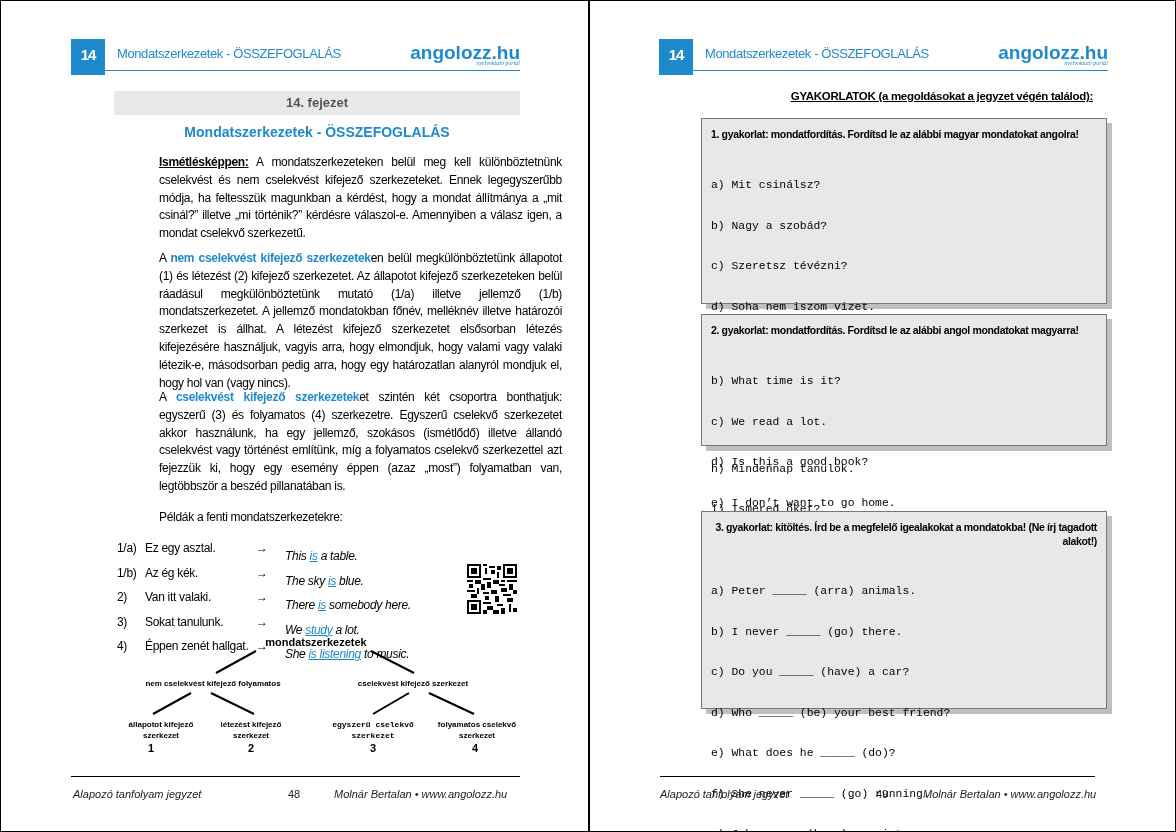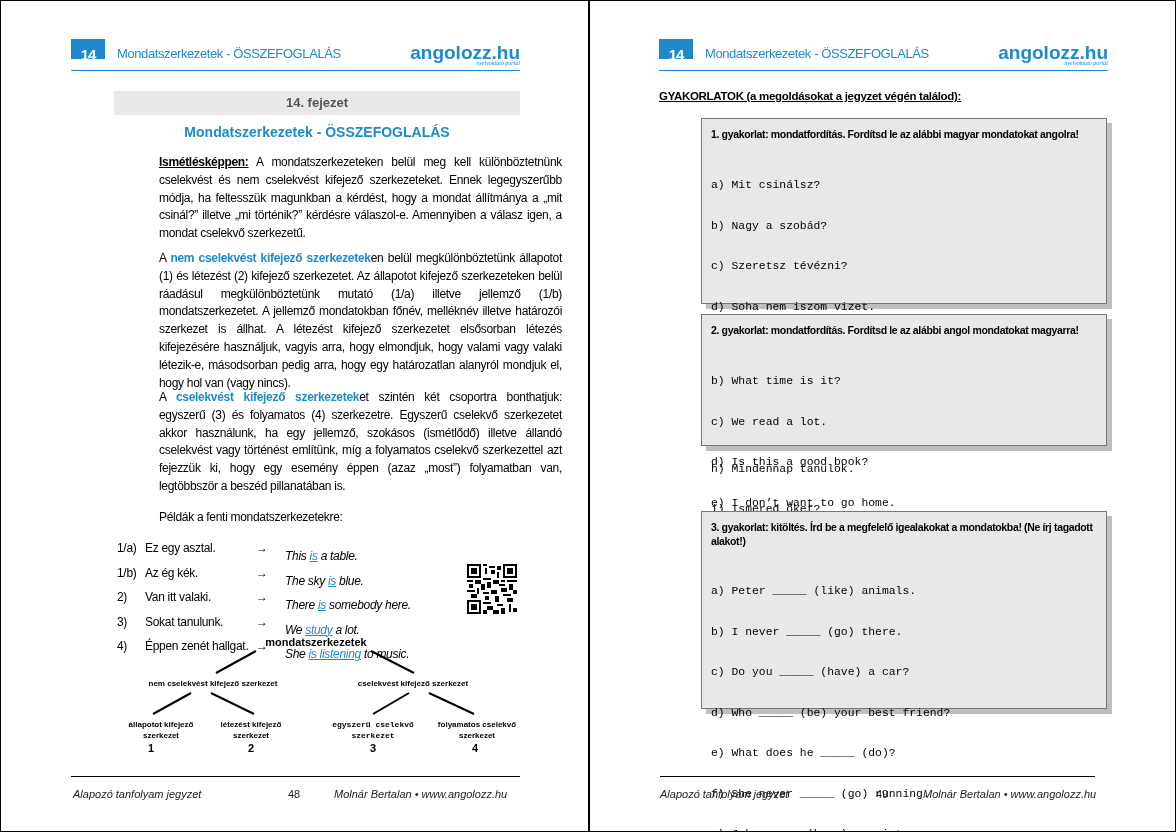--- a/index.html
+++ b/index.html
@@ -5,21 +5,21 @@
   * { box-sizing: border-box; margin: 0; padding: 0; }
   html, body { width: 1176px; height: 832px; background: #ffffff; overflow: hidden; }
   body { position: relative; font-family: "Liberation Sans", sans-serif; color: #000; }
 
   .page { position: absolute; top: 0; height: 832px; background: #fff; }
   #page-left { left: 0; width: 588px; border: 1px solid #000; border-right: none; }
   #page-right { left: 588px; width: 588px; border: 1px solid #000; border-left: 2px solid #000; }
 
   .hdr { position: absolute; left: 70px; top: 38px; width: 449px; height: 32px; border-bottom: 1px solid #1e8acb; }
   #page-right .hdr { left: 69px; }
-  .hdr-num { position: absolute; left: 0; top: 0; width: 34px; height: 20px; background: #1e8acb; color: #fff; font-weight: bold; font-size: 15px; text-align: center; line-height: 32px; letter-spacing: -1px; }
+  .hdr-num { position: absolute; left: 0; top: 0; width: 34px; height: 36px; background: #1e8acb; color: #fff; font-weight: bold; font-size: 15px; text-align: center; line-height: 32px; letter-spacing: -1px; }
   .hdr-title { position: absolute; left: 46px; top: 7px; font-size: 13px; color: #1e8acb; letter-spacing: -0.4px; }
   .hdr-logo { position: absolute; right: 0; top: 6px; text-align: right; }
   .hdr-logo .brand { font-weight: bold; font-size: 19px; color: #1e8acb; line-height: 15px; }
   .hdr-logo .tag { font-family: "Liberation Serif", serif; font-style: italic; font-size: 6px; color: #1e8acb; line-height: 7px; }
 
   .chapter-bar { position: absolute; left: 113px; top: 90px; width: 406px; height: 24px; background: #e8e8e8; text-align: center; font-weight: bold; font-size: 13px; line-height: 24px; color: #555; }
   .chapter-title { position: absolute; left: 113px; top: 123px; width: 406px; text-align: center; font-weight: bold; font-size: 14px; color: #1e8acb; }
 
   .para { position: absolute; left: 115px; width: 403px; font-size: 12px; line-height: 17.8px; text-align: justify; letter-spacing: -0.3px; margin-left: 43px; }
   .para .lead { font-weight: bold; text-decoration: underline; }
@@ -39,21 +39,21 @@
   .tree svg { position: absolute; left: 0; top: 0; }
   .tnode { position: absolute; font-weight: bold; font-size: 8px; text-align: center; line-height: 11px; }
   .tnode.root { font-size: 11px; }
   .tnum { position: absolute; font-weight: bold; font-size: 11px; }
 
   .ftr-line { position: absolute; left: 70px; top: 775px; width: 449px; height: 1px; background: #000; }
   #page-right .ftr-line { left: 70px; width: 435px; }
   .ftr { position: absolute; top: 787px; font-style: italic; font-size: 11px; color: #222; }
   .ftr-num { position: absolute; top: 787px; font-size: 11px; color: #222; }
 
-  .ex-title-main { position: absolute; left: 69px; top: 89px; width: 449px; text-align: left; font-weight: bold; font-size: 11.5px; text-decoration: underline; letter-spacing: -0.3px; }
+  .ex-title-main { position: absolute; left: 54px; top: 89px; width: 449px; text-align: right; font-weight: bold; font-size: 11.5px; text-decoration: underline; letter-spacing: -0.3px; }
 
   .box { position: absolute; left: 111px; width: 406px; background: #e8e8e8; border: 1px solid #777; box-shadow: 5px 5px 0 #bfbfbf; padding: 8px 9px; }
   .box-title { font-weight: bold; font-size: 10.5px; line-height: 14px; letter-spacing: -0.35px; margin-bottom: 11px; }
   .box-list { font-family: "Liberation Mono", monospace; font-size: 11.4px; line-height: 13.5px; white-space: pre; }
 </style>
 </head>
 <body>
 
 <div class="page" id="page-left">
   <div class="hdr">
@@ -173,21 +173,21 @@
       <g stroke="#000" stroke-width="2">
         <line x1="145" y1="20" x2="105" y2="42"></line>
         <line x1="260" y1="20" x2="303" y2="42"></line>
         <line x1="80" y1="62" x2="42" y2="83"></line>
         <line x1="100" y1="62" x2="143" y2="83"></line>
         <line x1="298" y1="62" x2="262" y2="83"></line>
         <line x1="318" y1="62" x2="363" y2="83"></line>
       </g>
     </svg>
     <div class="tnode root" style="left:140px; top:6px; width:130px;">mondatszerkezetek</div>
-    <div class="tnode" style="left:22px; top:47px; width:160px;">nem cselekvést kifejező szerkezet</div>
+    <div class="tnode" style="left:22px; top:47px; width:160px;">nem cselekvést kifejező folyamatos</div>
     <div class="tnode" style="left:232px; top:47px; width:140px;">cselekvést kifejező szerkezet</div>
 
     <div class="tnode" style="left:0; top:88px; width:100px;">
         <div>állapotot kifejező</div>
         <div>szerkezet</div>
       </div>
     <div class="tnode" style="left:90px; top:88px; width:100px;">
         <div>létezést kifejező</div>
         <div>szerkezet</div>
       </div>
@@ -249,23 +249,23 @@
       <div>e) I don’t want to go home.</div>
       <div>f) I like English.</div>
       <div>g) I never go there.</div>
       <div>h) He loves translating sentences.</div>
       <div>i) How often do you go there?</div>
       <div>j) This is an easy test.</div>
     </div>
   </div>
 
   <div class="box" style="top:510px; height:198px;">
-    <div class="box-title" style="margin-bottom:10px;">3. gyakorlat: kitöltés. Írd be a megfelelő igealakokat a mondatokba! (Ne írj tagadott alakot!)</div>
+    <div class="box-title" style="margin-bottom:10px;text-align:right;">3. gyakorlat: kitöltés. Írd be a megfelelő igealakokat a mondatokba! (Ne írj tagadott alakot!)</div>
     <div class="box-list">
-      <div>a) Peter _____ (like) animals.</div>
+      <div>a) Peter _____ (arra) animals.</div>
       <div>b) I never _____ (go) there.</div>
       <div>c) Do you _____ (have) a car?</div>
       <div>d) Who _____ (be) your best friend?</div>
       <div>e) What does he _____ (do)?</div>
       <div>f) She never _____ (go) running.</div>
       <div>g) John _____ (know) my sister.</div>
       
       
       
     </div>

